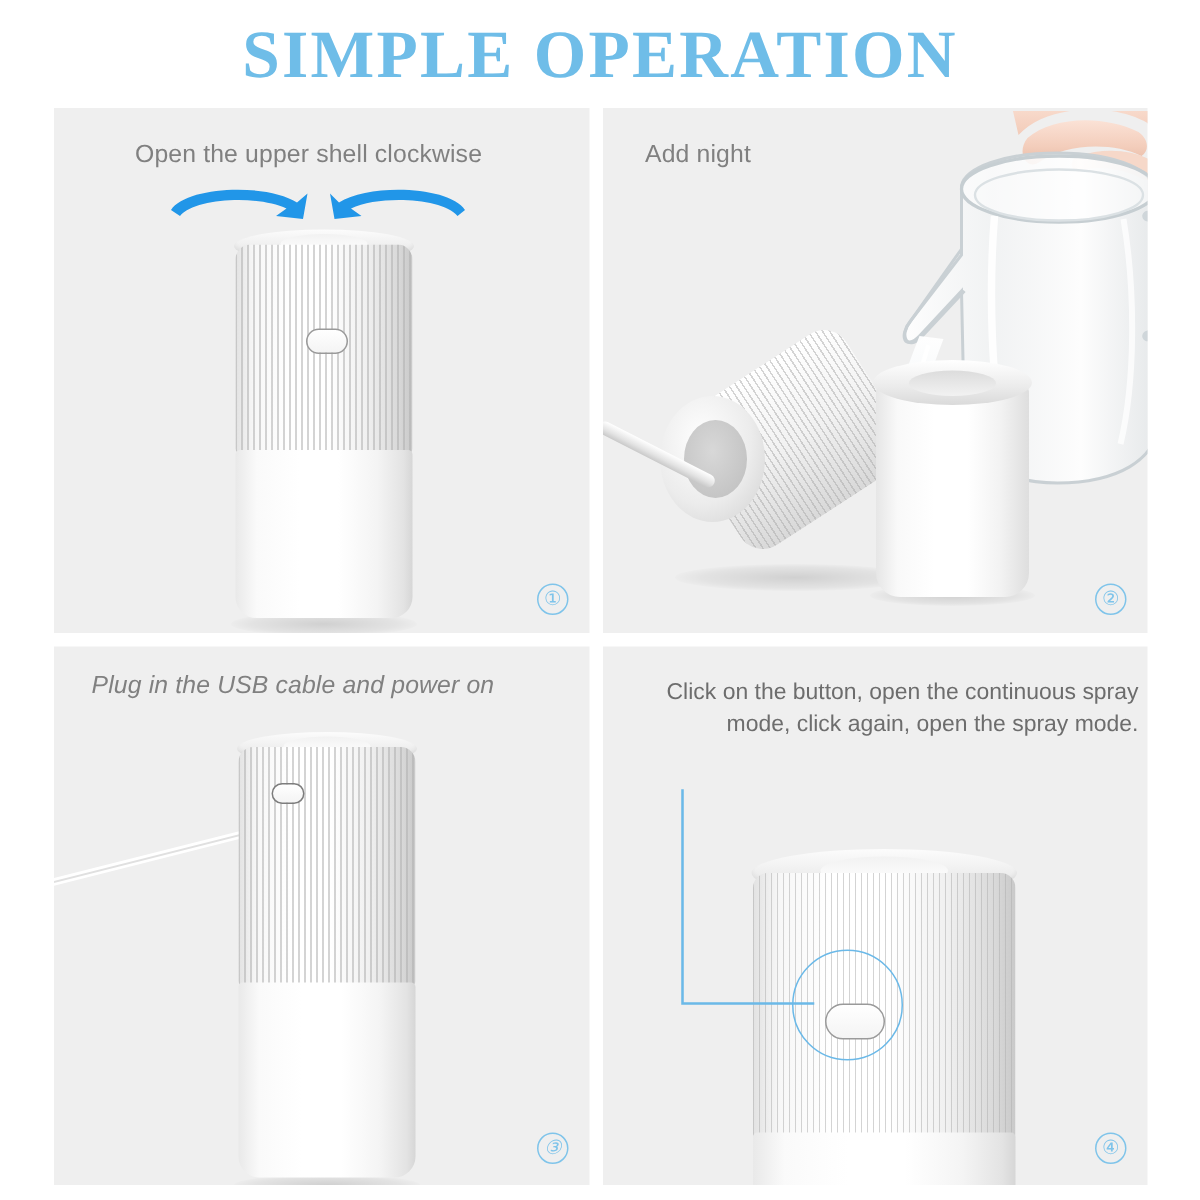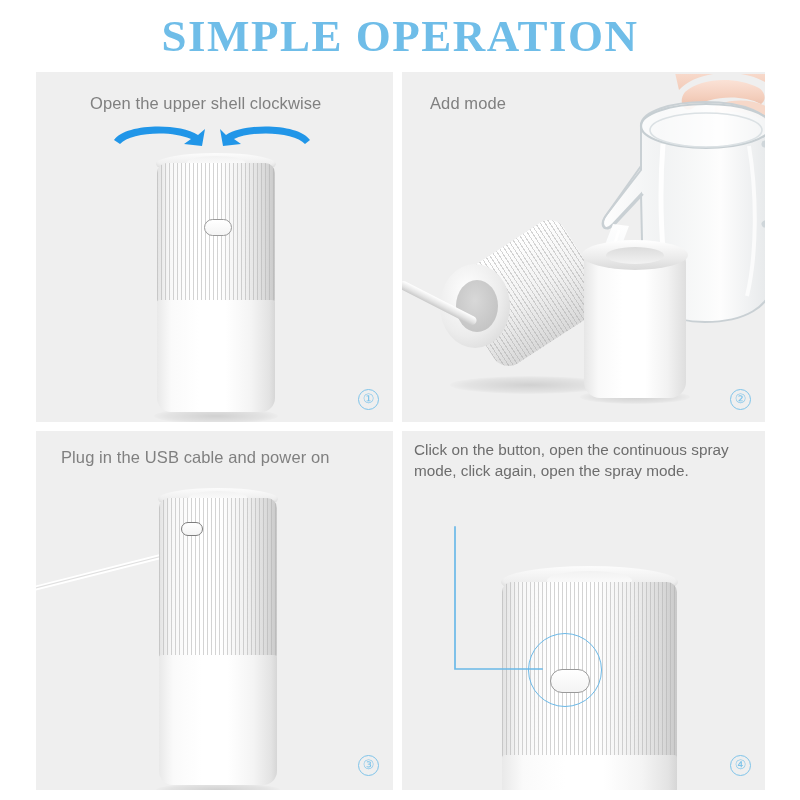--- a/index.html
+++ b/index.html
@@ -40,21 +40,21 @@
     width: 629px;
     height: 718px;
   }
   .panel {
     position: absolute;
     background: #efefef;
     overflow: hidden;
   }
   #panel-1 { left: 0px;   top: 0px;   width: 357px; height: 350px; }
   #panel-2 { left: 366px; top: 0px;   width: 363px; height: 350px; }
-  #panel-3 { left: 0px;   top: 359px; width: 357px; height: 359px; }
+  #panel-3 { left: 0px;   top: 359px; width: 357px; height: 359px; font-style: italic; }
   #panel-4 { left: 366px; top: 359px; width: 363px; height: 359px; }
 
   .panel-caption {
     position: absolute;
     color: #808080;
     font-size: 16.5px;
     font-weight: 400;
     line-height: 22px;
     letter-spacing: 0.1px;
   }
@@ -64,21 +64,21 @@
 
   .panel-caption-block {
     position: absolute;
     left: 12px;
     top: 8px;
     width: 345px;
     color: #6d6d6d;
     font-size: 15.3px;
     line-height: 21px;
   }
-  .panel-caption-block p { margin: 0 0 11px 0; }
+  .panel-caption-block p { margin: 12px 0 11px 0; text-align: right; }
 
   
   .step-badge {
     position: absolute;
     width: 19px;
     height: 19px;
     border-radius: 50%;
     border: 1.6px solid #7FC4EA;
     color: #7FC4EA;
     font-size: 13px;
@@ -274,21 +274,21 @@
       <div class="shell-top" style="top:3px; height:140px;"></div>
       <div class="base" style="top:140px; height:112px;"></div>
       <div class="power-btn" style="left:47px; top:59px; width:26px; height:15px;"></div>
     </div>
 
     <div class="step-badge" id="badge-1">①</div>
   </div>
 
   <div class="panel" id="panel-2">
 
-    <div class="panel-caption" id="cap-2">Add mode</div>
+    <div class="panel-caption" id="cap-2">Add night</div>
 
     <div class="pitcher-wrap">
       <svg width="300" height="312" viewBox="0 0 300 312">
         <defs>
           <linearGradient id="glassG" x1="0" y1="0" x2="1" y2="0">
             <stop offset="0%" stop-color="#ffffff" stop-opacity="0.92"></stop>
             <stop offset="35%" stop-color="#f2f4f5" stop-opacity="0.72"></stop>
             <stop offset="70%" stop-color="#ffffff" stop-opacity="0.88"></stop>
             <stop offset="100%" stop-color="#e4e7e9" stop-opacity="0.85"></stop>
           </linearGradient>

